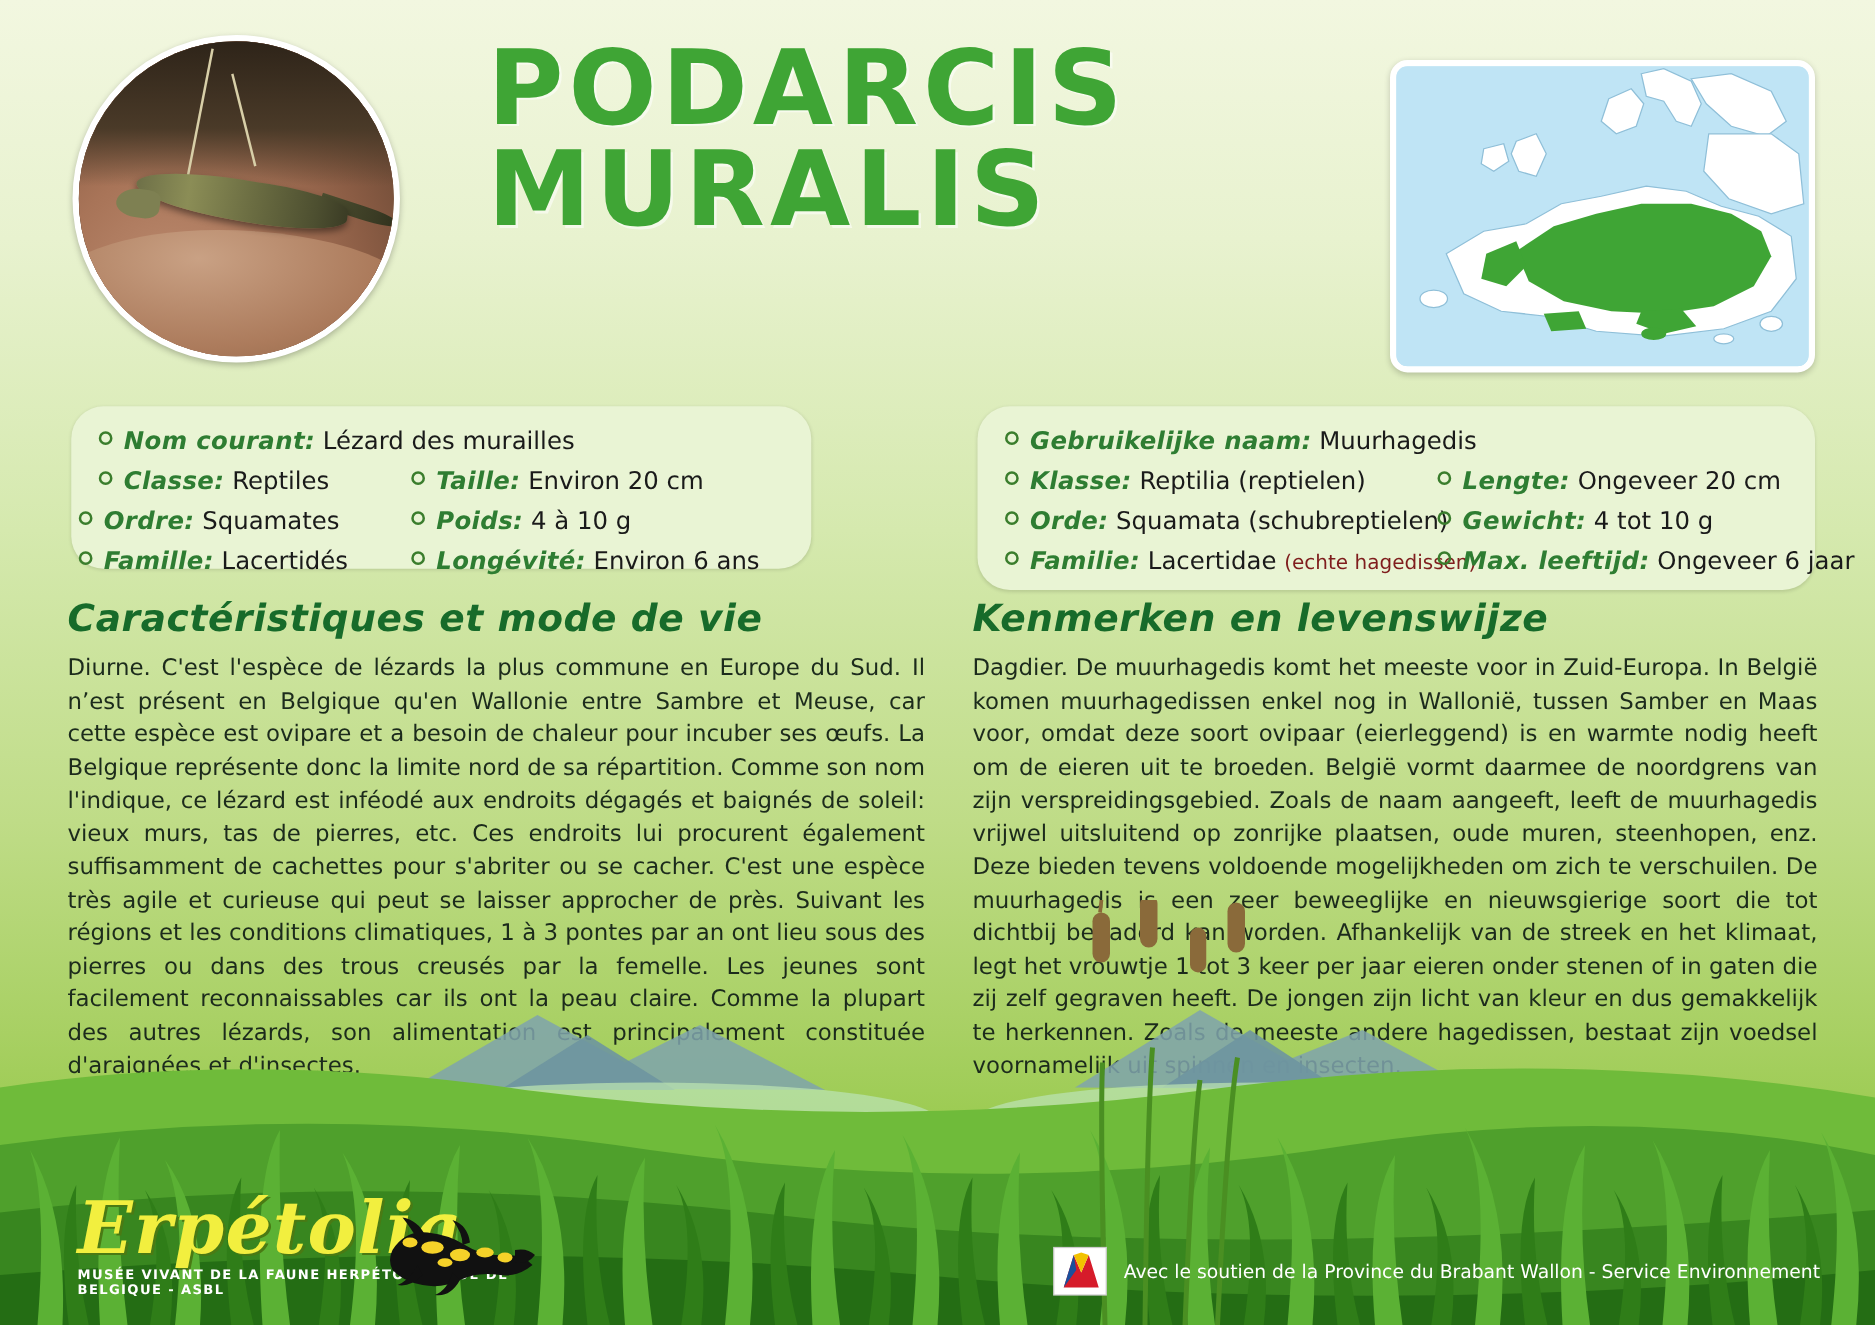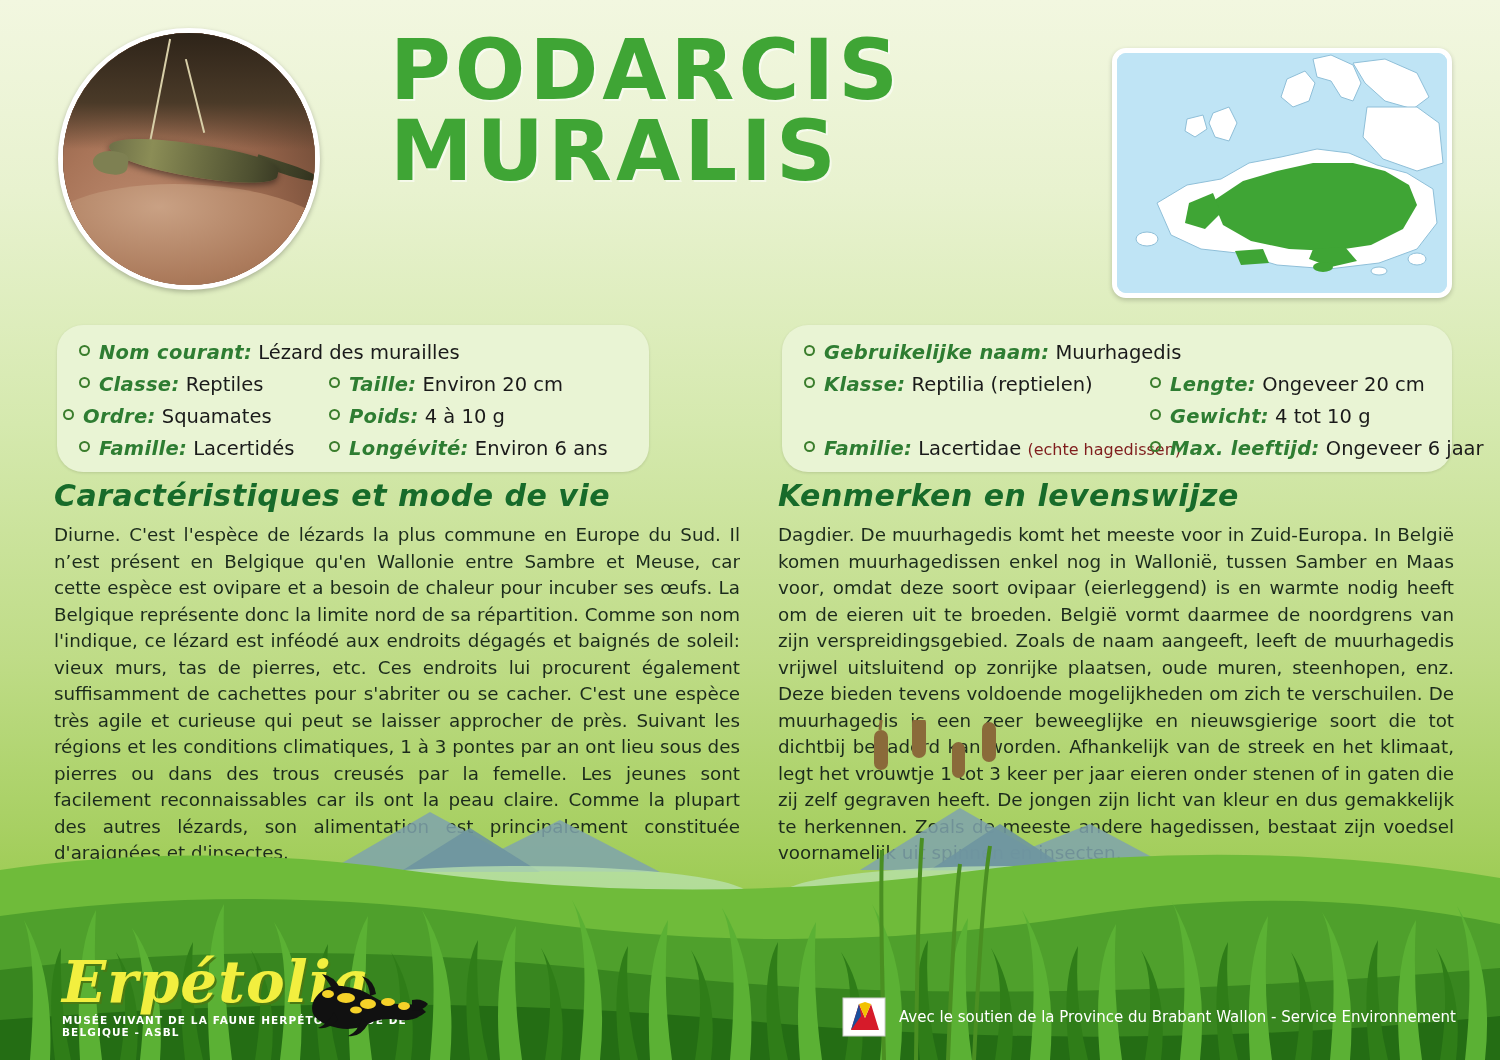--- a/index.html
+++ b/index.html
@@ -109,21 +109,21 @@
   }
   .map-box svg { display: block; width: 100%; height: 100%; }
 
   
   .info-box {
     position: absolute;
     background: #e9f4d4;
     border-radius: 26px;
     box-shadow: 0 1px 3px rgba(0,0,0,.12);
   }
-  .info-left  { left: 57px;  top: 325px; width: 592px; height: 147px; }
+  .info-left  { left: 57px;  top: 325px; width: 592px; height: 130px; }
   .info-right { left: 782px; top: 325px; width: 670px; height: 147px; }
 
   .info-grid { position: relative; height: 100%; }
   .info-item {
     position: absolute;
     font-size: 19.5px;
     color: #1f1f1f;
     white-space: nowrap;
   }
   .info-item .bullet {
@@ -140,21 +140,21 @@
     font-style: italic;
     letter-spacing: .3px;
   }
   .info-item .val { color: #1a1a1a; }
   .info-item .sub { font-size: 16px; color: #7f1d1d; }
 
   
   .L-r1 { left: 22px; top: 16px; }
   .L-r2c1 { left: 22px; top: 48px; }
   .L-r3c1 { left: 6px; top: 80px; }
-  .L-r4c1 { left: 22px; top: 112px; text-align: center; }
+  .L-r4c1 { left: 6px; top: 112px; text-align: center; }
   .L-r2c2 { left: 272px; top: 48px; }
   .L-r3c2 { left: 272px; top: 80px; }
   .L-r4c2 { left: 272px; top: 112px; }
 
   
   .R-r1 { left: 22px; top: 16px; }
   .R-r2c1 { left: 22px; top: 48px; }
   .R-r3c1 { left: 22px; top: 80px; }
   .R-r4c1 { left: 22px; top: 112px; }
   .R-r2c2 { left: 368px; top: 48px; }
@@ -308,20 +308,24 @@
 
   <div class="info-box info-right">
     <div class="info-grid">
       <div class="info-item R-r2c1">
         <span class="bullet"></span><span class="lbl">Klasse:</span>
         <span class="val">Reptilia (reptielen)</span>
       </div>
       <div class="info-item R-r1">
         <span class="bullet"></span><span class="lbl">Gebruikelijke naam:</span>
         <span class="val">Muurhagedis</span>
+      </div>
+      <div class="info-item R-r3c1">
+        <span class="bullet"></span><span class="lbl">Orde:</span>
+        <span class="val">Squamata (schubreptielen)</span>
       </div>
       <div class="info-item R-r4c1">
         <span class="bullet"></span><span class="lbl">Familie:</span>
         <span class="val">Lacertidae</span>
         <span class="sub">(echte hagedissen)</span>
       </div>
       <div class="info-item R-r2c2">
         <span class="bullet"></span><span class="lbl">Lengte:</span>
         <span class="val">Ongeveer 20 cm</span>
       </div>

